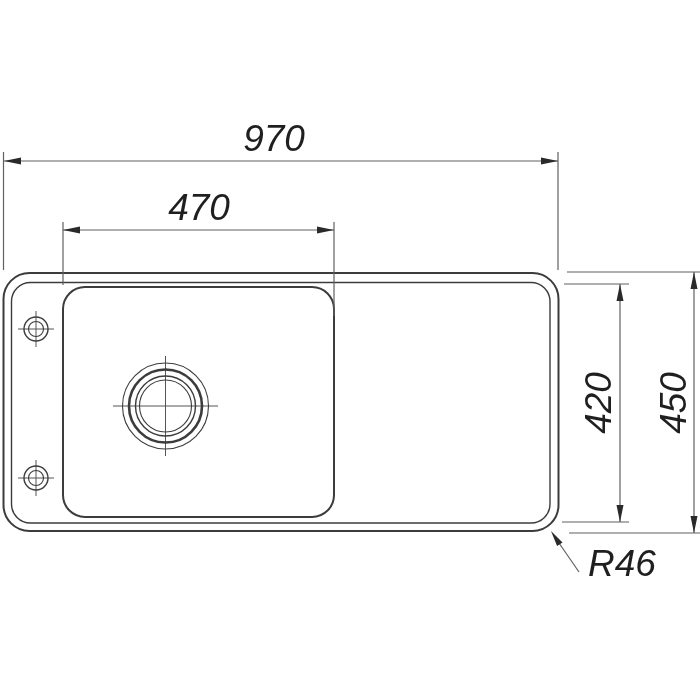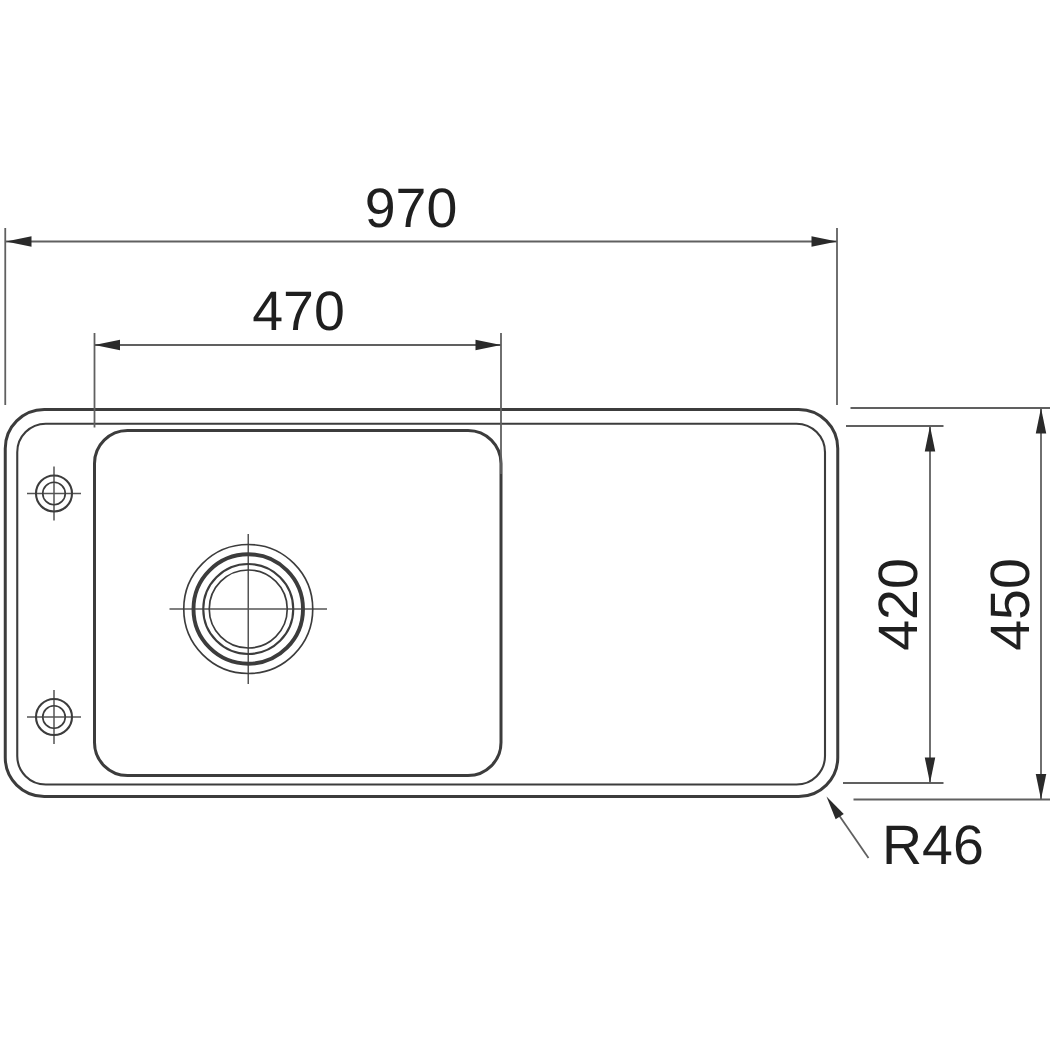--- a/index.html
+++ b/index.html
@@ -7,20 +7,21 @@
     padding: 0;
     background: var(--background, #ffffff);
     font-family: "Liberation Sans", sans-serif;
   }
   .stage {
     position: relative;
     width: 700px;
     height: 700px;
     background: var(--background, #ffffff);
     overflow: hidden;
+    font-style: italic;
   }
   svg { display: block; }
 
   .outline {
     fill: none;
     stroke: var(--outline, #3c3c3c);
     stroke-width: 2;
   }
   .outline-thin {
     fill: none;

